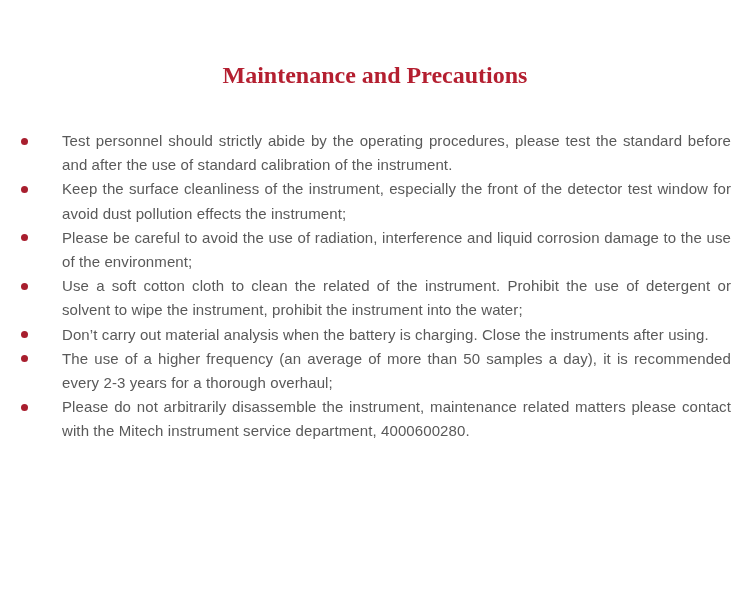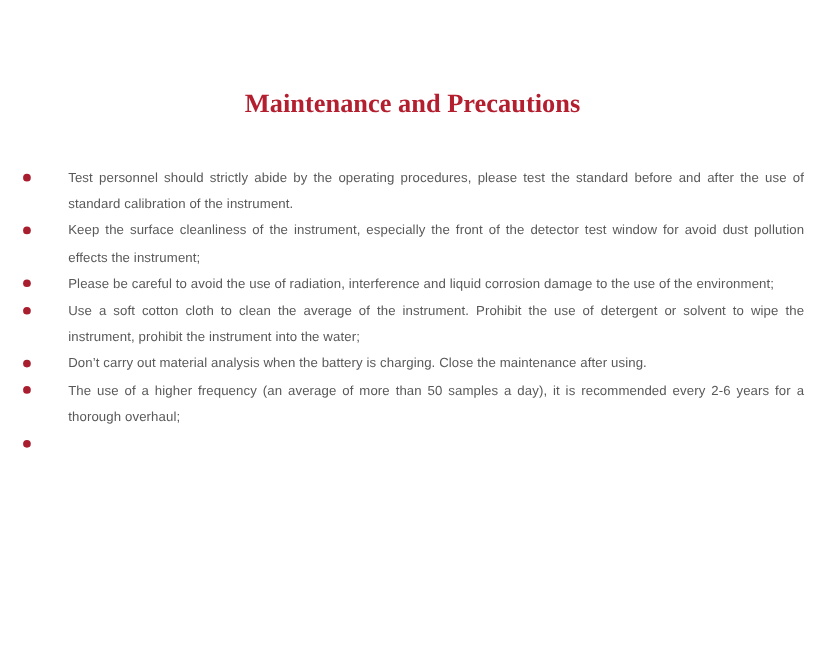--- a/index.html
+++ b/index.html
@@ -15,39 +15,39 @@
   }
   body {
     height: 596px;
     overflow: hidden;
     font-family: "Liberation Sans", sans-serif;
   }
   .page {
     width: 750px;
     height: 596px;
     background: var(--page-bg);
-    padding-top: 78px;
+    padding-top: 58px;
   }
   .title {
     font-family: "Liberation Serif", serif;
     font-weight: bold;
     font-size: 24px;
     line-height: 34px;
     color: var(--title-color);
     text-align: center;
     margin-bottom: 37px;
   }
   .precaution-list {
     list-style: none;
     padding-left: 62px;
     padding-right: 19px;
   }
   .precaution-list li {
     position: relative;
-    font-size: 12px;
+    font-size: 15px;
     font-weight: 300;
     line-height: 24.2px;
     color: var(--text-color);
     text-align: justify;
     text-align-last: left;
     letter-spacing: 0.1px;
   }
   .bullet {
     position: absolute;
     left: -41px;
@@ -73,27 +73,28 @@
     <li>
       <span class="bullet"></span>
       <span>Keep the surface cleanliness of the instrument, especially the front of the detector test window for avoid dust pollution effects the instrument;</span>
     </li>
     <li>
       <span class="bullet"></span>
       <span>Please be careful to avoid the use of radiation, interference and liquid corrosion damage to the use of the environment;</span>
     </li>
     <li>
       <span class="bullet"></span>
-      <span>Use a soft cotton cloth to clean the average of the instrument. Prohibit the use of detergent or solvent to wipe the instrument, prohibit the instrument into the water;</span>
+      <span>Use a soft cotton cloth to clean the related of the instrument. Prohibit the use of detergent or solvent to wipe the instrument, prohibit the instrument into the water;</span>
     </li>
     <li>
       <span class="bullet"></span>
-      <span>Don’t carry out material analysis when the battery is charging. Close the maintenance after using.</span>
+      <span>Don’t carry out material analysis when the battery is charging. Close the instruments after using.</span>
     </li>
     <li>
       <span class="bullet"></span>
-      <span>The use of a higher frequency (an average of more than 50 samples a day), it is recommended every 2-6 years for a thorough overhaul;</span>
+      <span>The use of a higher frequency (an average of more than 50 samples a day), it is recommended every 2-3 years for a thorough overhaul;</span>
     </li>
     <li>
       <span class="bullet"></span>
+      <span>Please do not arbitrarily disassemble the instrument, maintenance related matters please contact with the Mitech instrument service department, 4000600280.</span>
     </li>
   </ul>
 </main>
 
 </body></html>

